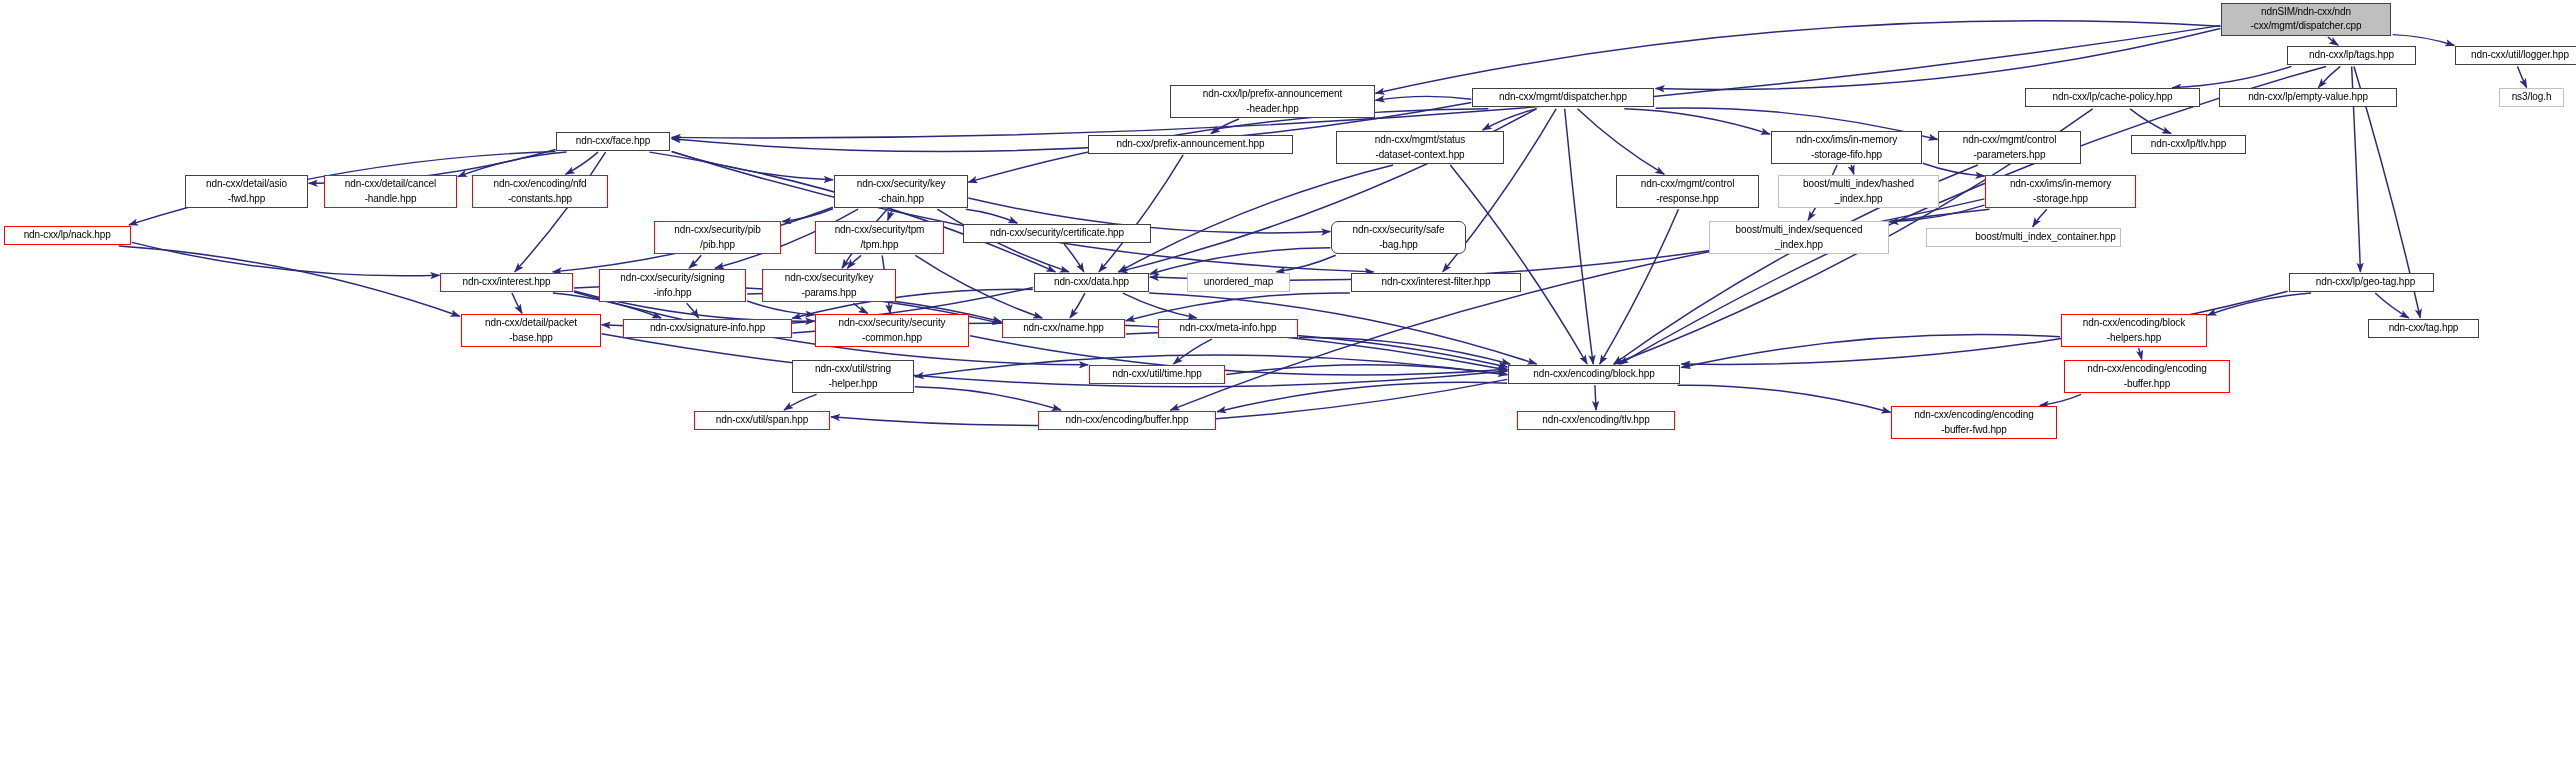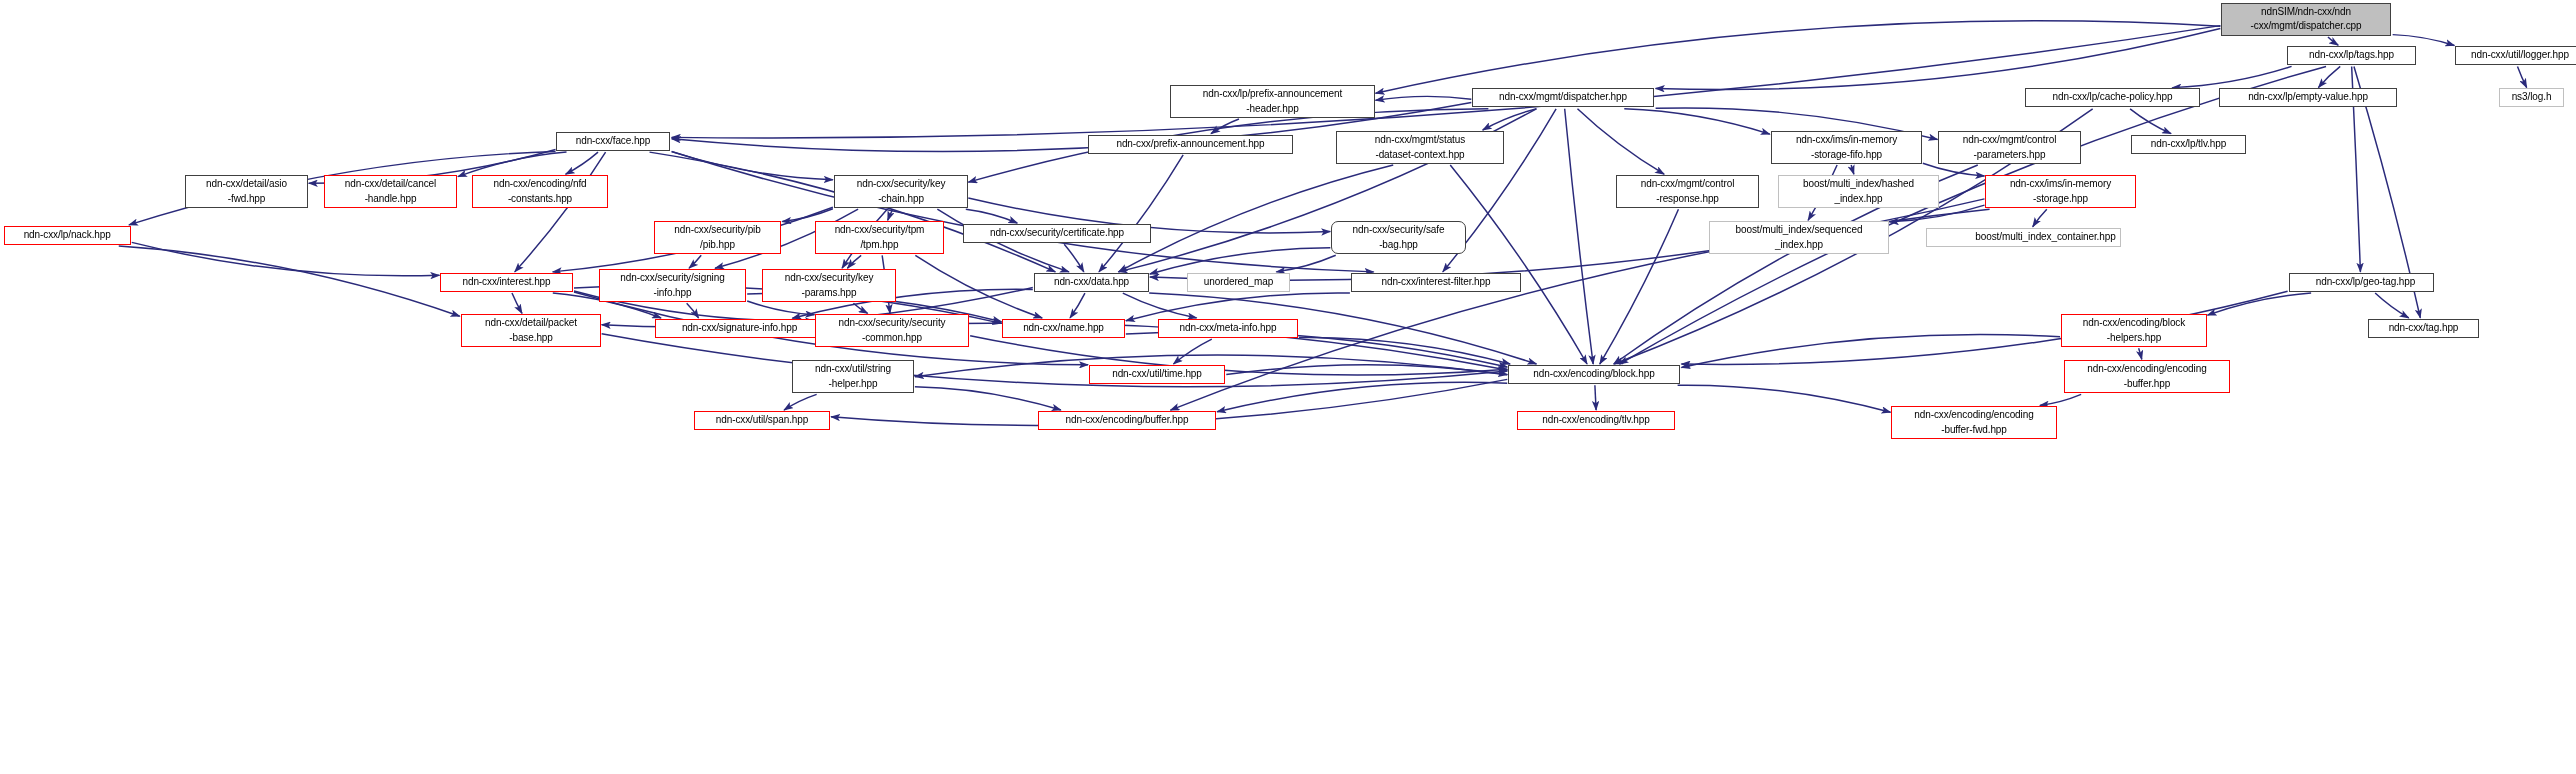--- a/index.html
+++ b/index.html
@@ -185,21 +185,21 @@
       <div class="node k-red" style="left: 762px; top: 269px; width: 134px; height: 33px;">ndn-cxx/security/key
 -params.hpp</div>
       <div class="node k-dark" style="left: 1034px; top: 273px; width: 115px; height: 19.3px;">ndn-cxx/data.hpp</div>
       <div class="node k-gray" style="left: 1187px; top: 273px; width: 103px; height: 19.3px;">unordered_map</div>
       <div class="node k-dark" style="left: 1351px; top: 273px; width: 170px; height: 19.3px;">ndn-cxx/interest-filter.hpp</div>
       <div class="node k-red" style="left: 2061px; top: 314px; width: 146px; height: 33px;">ndn-cxx/encoding/block
 -helpers.hpp</div>
       <div class="node k-dark" style="left: 2368px; top: 319px; width: 111px; height: 19.3px;">ndn-cxx/tag.hpp</div>
       <div class="node k-red" style="left: 461px; top: 314px; width: 140px; height: 33px;">ndn-cxx/detail/packet
 -base.hpp</div>
-      <div class="node k-red" style="left: 623px; top: 319px; width: 169px; height: 19.3px; margin-left: 32px;">ndn-cxx/signature-info.hpp</div>
+      <div class="node k-red" style="left: 623px; top: 319px; width: 169px; height: 19.3px;">ndn-cxx/signature-info.hpp</div>
       <div class="node k-red" style="left: 815px; top: 314px; width: 154px; height: 33px;">ndn-cxx/security/security
 -common.hpp</div>
       <div class="node k-red" style="left: 1002px; top: 319px; width: 123px; height: 19.3px;">ndn-cxx/name.hpp</div>
       <div class="node k-red" style="left: 1158px; top: 319px; width: 140px; height: 19.3px;">ndn-cxx/meta-info.hpp</div>
       <div class="node k-red" style="left: 2064px; top: 360px; width: 166px; height: 33px;">ndn-cxx/encoding/encoding
 -buffer.hpp</div>
       <div class="node k-dark" style="left: 792px; top: 360px; width: 122px; height: 33px;">ndn-cxx/util/string
 -helper.hpp</div>
       <div class="node k-red" style="left: 1089px; top: 365px; width: 136px; height: 19.3px;">ndn-cxx/util/time.hpp</div>
       <div class="node k-dark" style="left: 1508px; top: 365px; width: 172px; height: 19.3px;">ndn-cxx/encoding/block.hpp</div>

